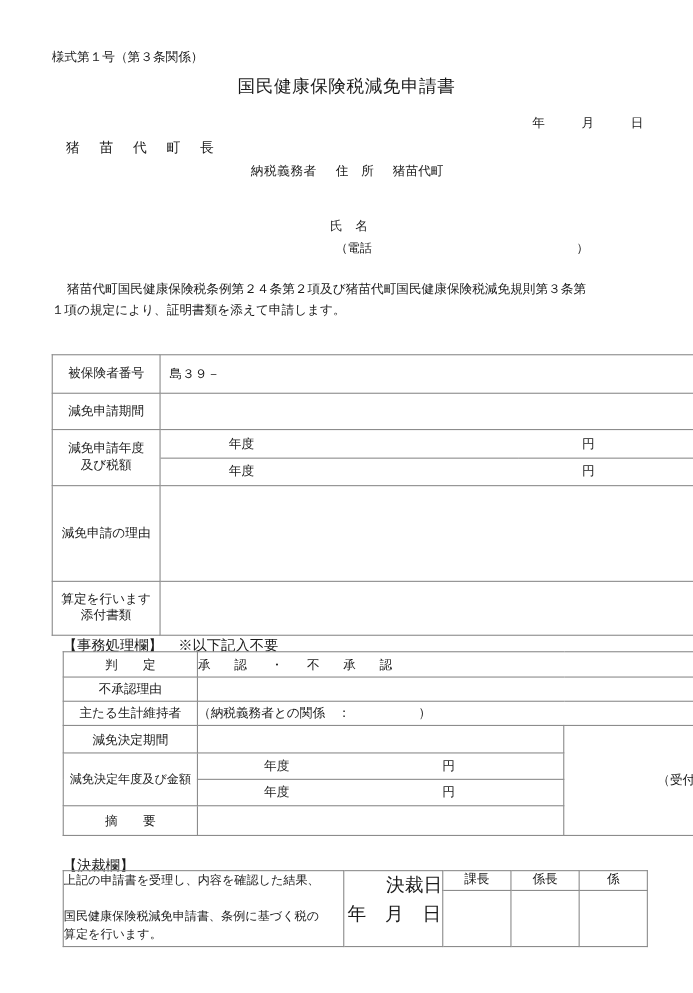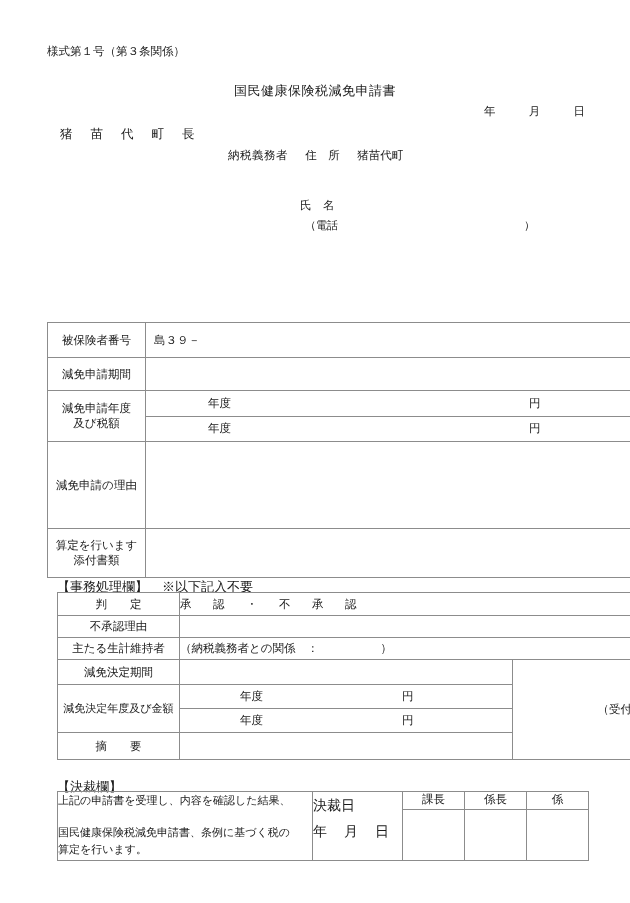--- a/index.html
+++ b/index.html
@@ -27,23 +27,23 @@
     position: absolute;
     left: 47px;
     top: 44px;
     font-size: 11.5px;
     white-space: nowrap;
   }
   .doc-title {
     position: absolute;
     left: 0;
     right: 0;
-    top: 82px;
+    top: 69px;
     text-align: center;
-    font-size: 13px;
+    font-size: 16px;
     letter-spacing: 0.5px;
   }
   .date-line {
     position: absolute;
     right: 45px;
     top: 104px;
     font-size: 11.5px;
     white-space: nowrap;
   }
   .date-line span { display: inline-block; }
@@ -186,22 +186,22 @@
   #kessai-table .col-sign { width: 62px; }
 
   .kessai-text {
     padding: 4px 6px 5px 8px;
     line-height: 17px;
     font-size: 11px;
   }
   .kessai-text .blank { display: block; height: 15px; }
 
   .kessai-date {
-    text-align: left;
-    font-size: 14px;
+    text-align: right;
+    font-size: 17px;
     padding-top: 14px;
     line-height: 26px;
   }
   .kessai-date .ymd { display: block; letter-spacing: 1px; }
   .kessai-date .ymd i { font-style: normal; display: inline-block; width: 16px; }
 
   .sign-head {
     text-align: center;
     height: 17px;
     font-size: 11.5px;
@@ -237,20 +237,24 @@
 
   <div class="name-row">
     <span>氏　名</span>
   </div>
 
   <div class="tel-row">
     <span>（電話</span>
     <span class="paren-close">）</span>
   </div>
 
+  <div class="body-text">
+    <span class="indent"></span><span>猪苗代町国民健康保険税条例第２４条第２項及び猪苗代町国民健康保険税減免規則第３条第</span><br>
+    <span>１項の規定により、証明書類を添えて申請します。</span>
+  </div>
 
   <table class="tbl" id="main-table">
     <colgroup>
         <col class="col-label">
         <col>
       </colgroup>
     <tbody>
       <tr>
         <td class="lbl-cell" style="height:34px">被保険者番号</td>
         <td style="padding-left:8px">島３９－</td>

